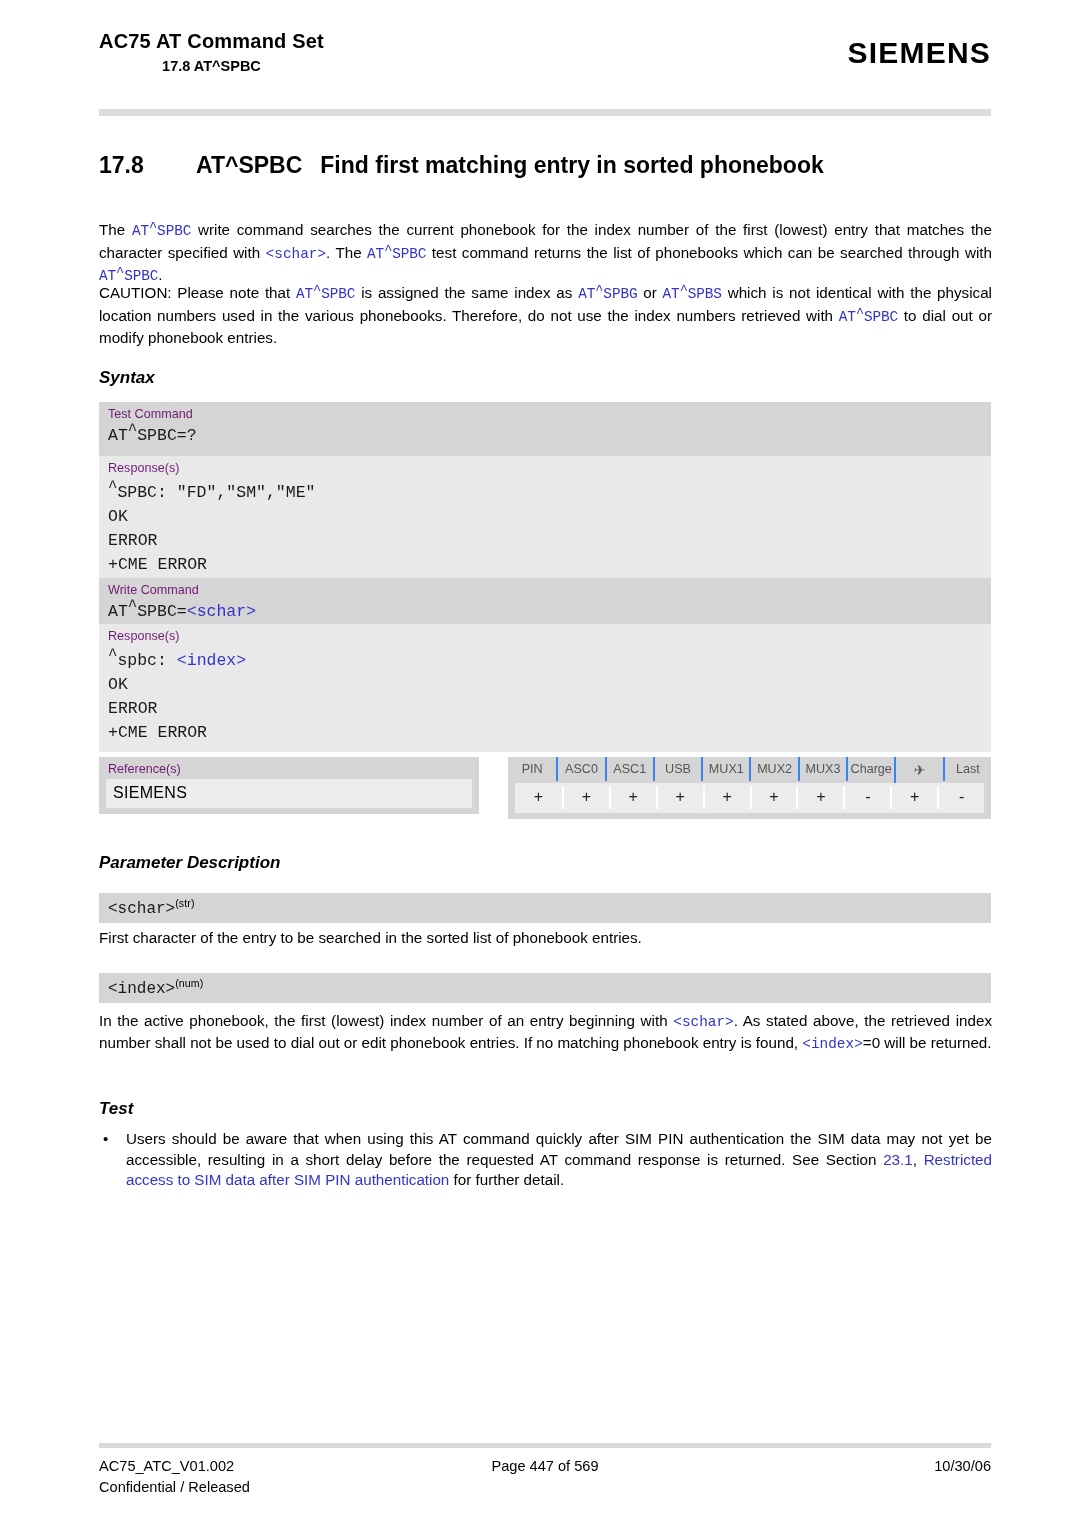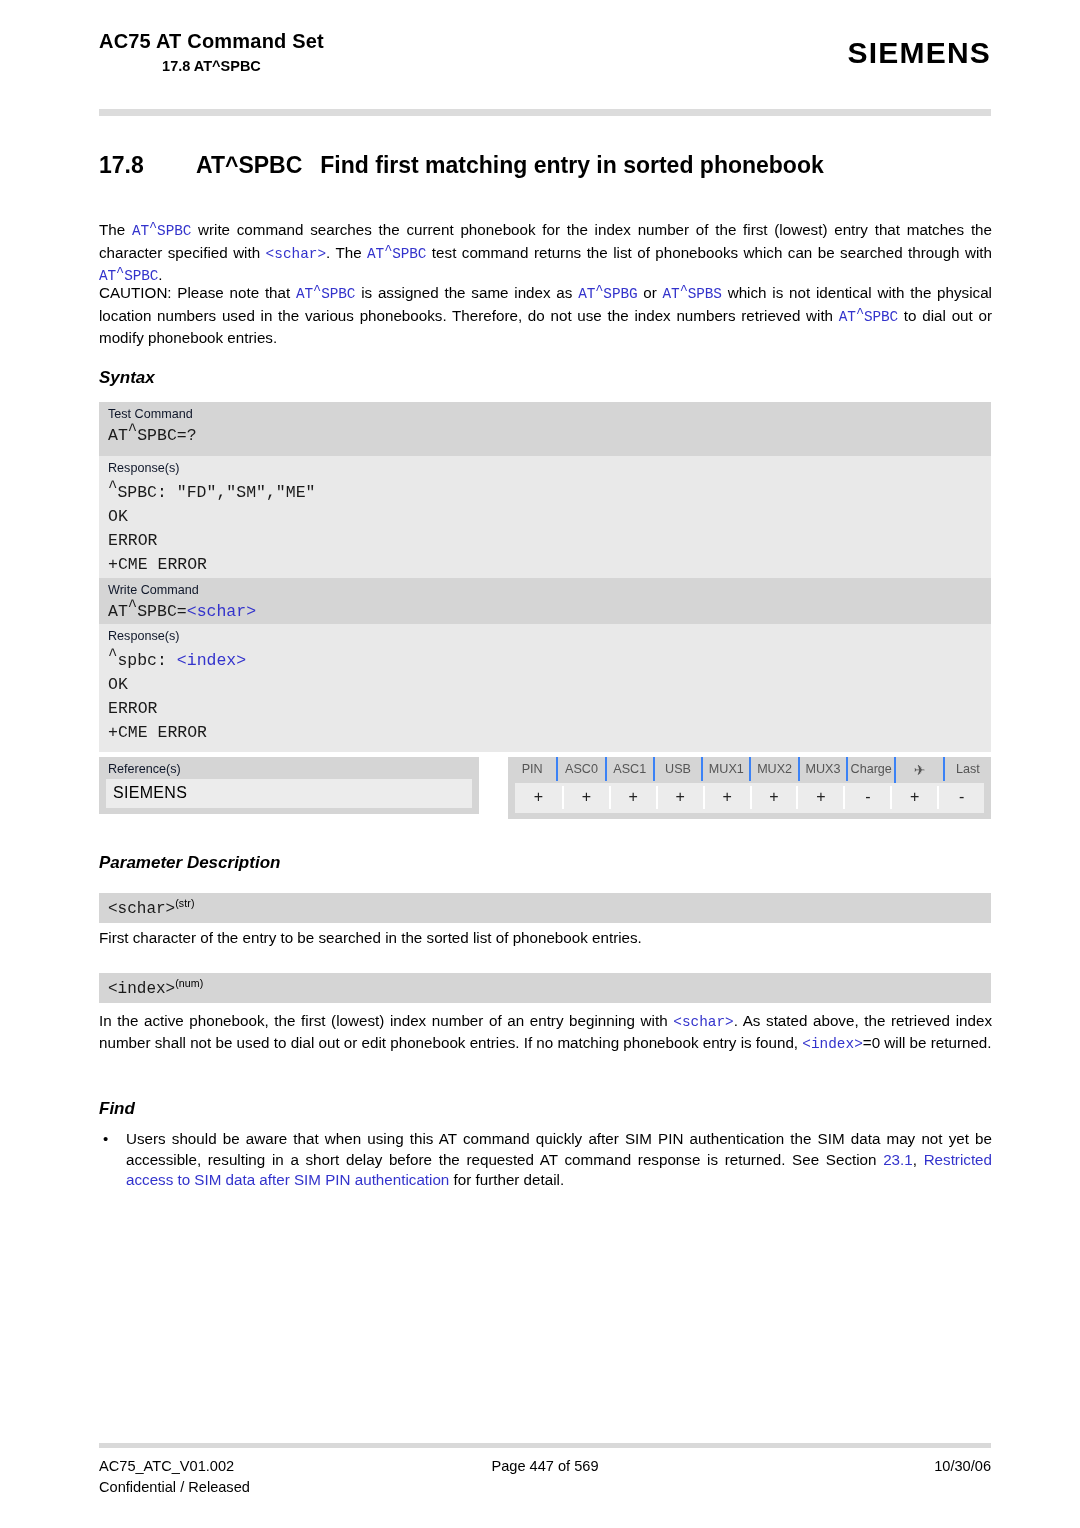--- a/index.html
+++ b/index.html
@@ -129,21 +129,21 @@
     width: 892px;
   }
   #test-cmd-table { top: 402px; }
   #write-cmd-table { top: 578px; }
 
   .row-cmd   { background: #d5d5d5; }
   .row-resp  { background: #e9e9e9; }
 
   .lbl {
     font-size: 12.6px;
-    color: #0f172a;
+    color: #701a75;
     padding: 4px 0 2px 9px;
     line-height: 16px;
   }
   .codeline {
     font-family: "Liberation Mono", monospace;
     font-size: 16.5px;
     line-height: 24px;
     padding-left: 9px;
     color: #1a1a1a;
     white-space: pre;
@@ -414,21 +414,21 @@
   </div>
 
   <div class="subhead" id="paramdesc-heading">Parameter Description</div>
 
   <div class="param-bar" id="schar-bar"><span class="param-name">&lt;schar&gt;</span><span class="sup">(str)</span></div>
   <div class="body-block" id="schar-desc">First character of the entry to be searched in the sorted list of phonebook entries.</div>
 
   <div class="param-bar" id="index-bar"><span class="param-name">&lt;index&gt;</span><span class="sup">(num)</span></div>
   <div class="body-block" id="index-desc"><span>In the active phonebook, the first (lowest) index number of an entry beginning with </span><span class="param">&lt;schar&gt;</span><span>. As stated above, the retrieved index number shall not be used to dial out or edit phonebook entries. If no matching phonebook entry is found, </span><span class="param">&lt;index&gt;</span><span>=0 will be returned.</span></div>
 
-  <div class="subhead" id="note-heading">Find</div>
+  <div class="subhead" id="note-heading">Test</div>
   <div class="note-list">
     <div class="note-item">
       <span class="note-bullet">•</span><span>Users should be aware that when using this AT command quickly after SIM PIN authentication the SIM data may not yet be accessible, resulting in a short delay before the requested AT command response is returned. See Section </span><span class="link">23.1</span><span>, </span><span class="link">Restricted access to SIM data after SIM PIN authentication</span><span> for further detail.</span>
     </div>
   </div>
 
   <div class="foot-rule"></div>
   <div class="footer">
     <div class="foot-row">
       <span class="foot-left">AC75_ATC_V01.002</span>

